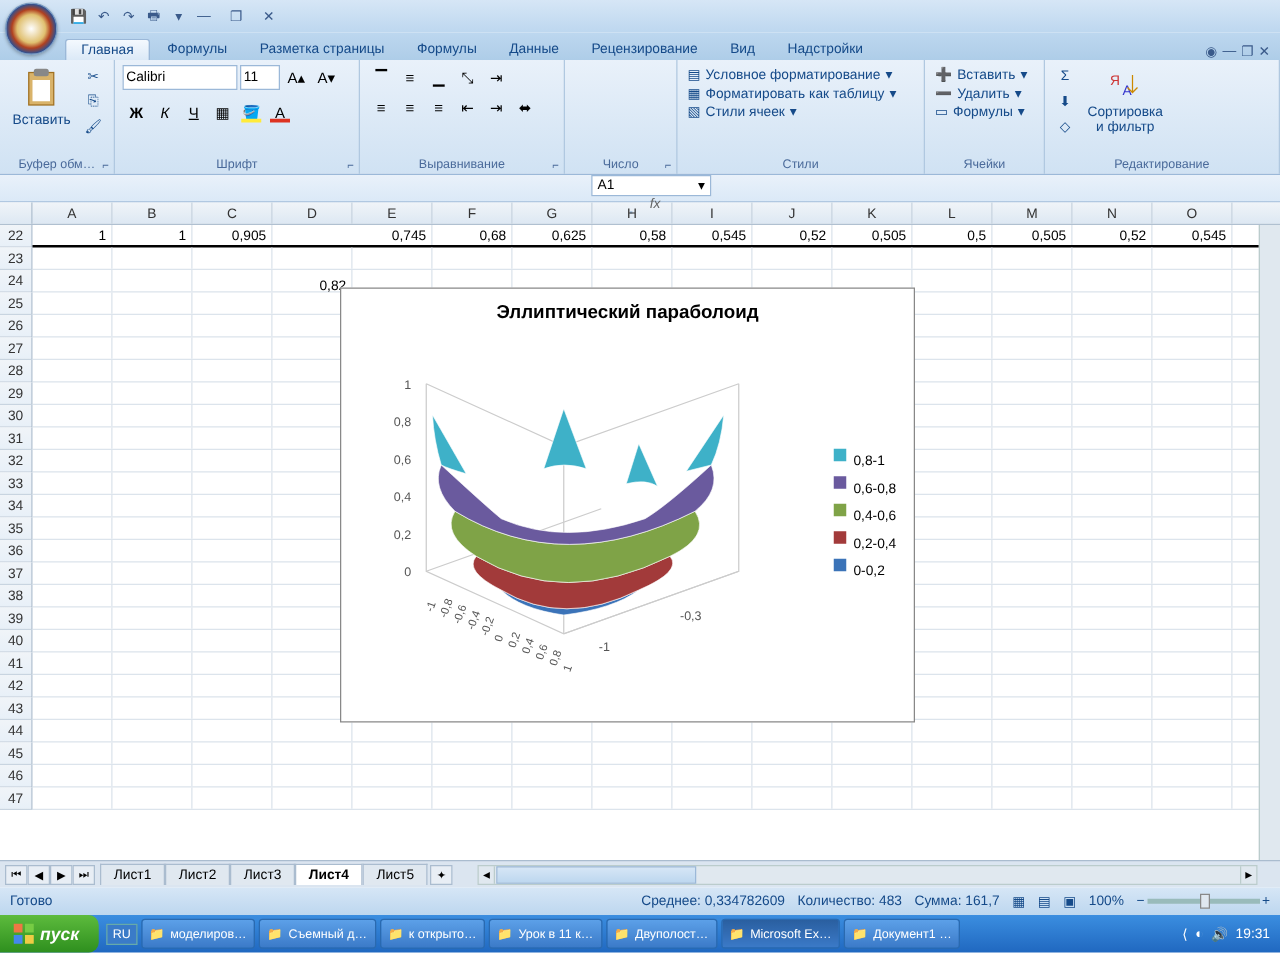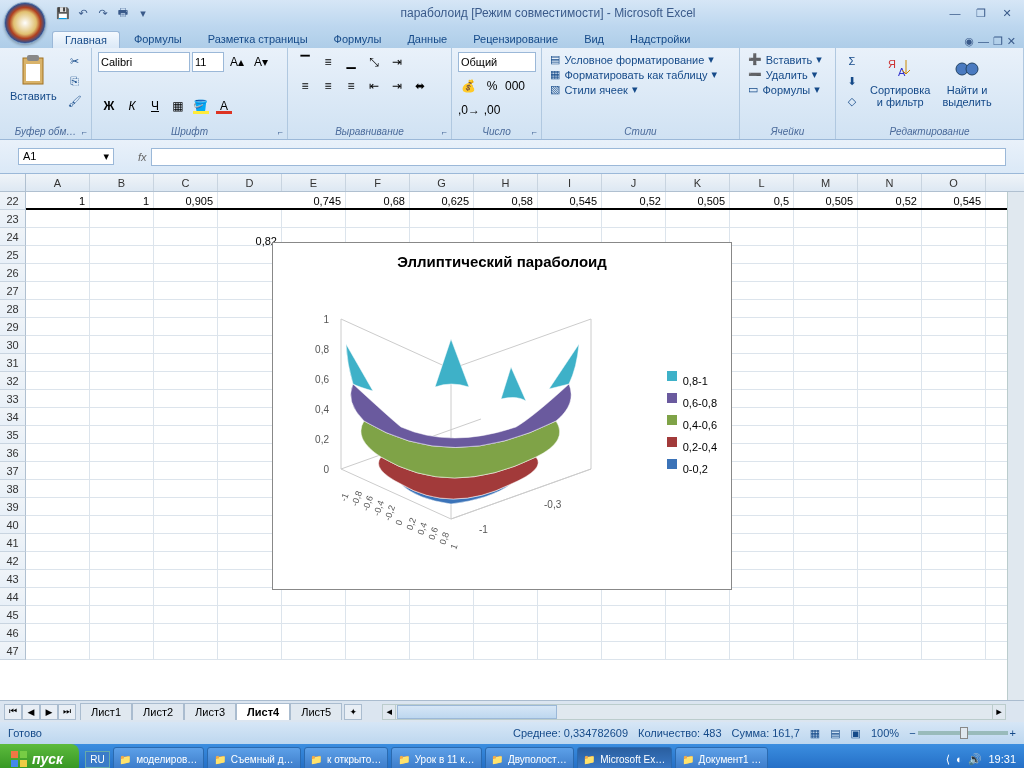--- a/index.html
+++ b/index.html
@@ -10,34 +10,34 @@
 .qat-btn { width: 18px; height: 18px; display: flex; align-items: center; justify-content: center; color: #3a5a8a; }
 .title-text { flex: 1; text-align: center; color: #3a5a8a; font-size: 12px; }
 .win-controls { display: flex; gap: 4px; margin-right: 6px; }
 .win-btn { width: 22px; height: 16px; display: flex; align-items: center; justify-content: center; color: #3a5a8a; }
 .tabs-row { height: 22px; background: linear-gradient(#bdd7ef,#aecde8); display: flex; align-items: flex-end; padding-left: 52px; gap: 2px;}
 .tab { padding: 2px 12px; color: #154a89; font-size: 11px; cursor: pointer; }
 .tab.active { background: linear-gradient(#f4f9fe,#dbe9f7); border: 1px solid #9bb8d8; border-bottom: none; border-radius: 3px 3px 0 0; }
 .help-btn { margin-left: auto; margin-right: 8px; display: flex; gap: 4px; color: #3a5a8a; }
 .ribbon { height: 92px; background: linear-gradient(#e9f1fa,#d0e2f3); border-bottom: 1px solid #9bb8d8; display: flex; }
 .group { border-right: 1px solid #b0c8e0; padding: 2px 6px; display: flex; flex-direction: column; position: relative; }
-.group-label { position: absolute; bottom: 2px; left: 0; right: 0; text-align: center; font-size: 10px; color: #4a6a9a; font-style: italic; }
+.group-label { position: absolute; bottom: 2px; left: 0; right: 0; text-align: center; font-size: 10px; color: #4a6a9a; }
 .group-arrow { position: absolute; bottom: 2px; right: 4px; font-size: 9px; color: #4a6a9a; }
 .group-content { flex: 1; display: flex; align-items: flex-start; gap: 4px; padding-top: 2px;}
 .big-btn { display: flex; flex-direction: column; align-items: center; gap: 2px; padding: 2px 4px; color: #154a89; }
 .btn-label { font-size: 11px; color: #154a89; text-align: center; line-height: 1.1; }
 .small-btns { display: flex; flex-direction: column; gap: 2px; }
 .sb { width: 20px; height: 18px; display: flex; align-items: center; justify-content: center; font-size: 11px; color: #154a89; border: 1px solid transparent; }
-.font-row { display: flex; gap: 2px; align-items: center; margin-bottom: 20px;}
+.font-row { display: flex; gap: 2px; align-items: center; margin-bottom: 4px;}
 .font-sel { background: #fff; border: 1px solid #9bb8d8; font-size: 11px; padding: 1px 2px; height: 20px;}
 .icon-row { display: flex; gap: 1px; }
 .isb { width: 22px; height: 20px; display: flex; align-items: center; justify-content: center; font-size: 12px; border: 1px solid transparent; }
 .stack { display: flex; flex-direction: column; gap: 0; }
 .mitem { display: flex; align-items: center; gap: 4px; padding: 1px 2px; color: #154a89; font-size: 11px;}
-.namebox-row { height: 34px; background: linear-gradient(#e9f1fa,#dbe9f7); border-bottom: 1px solid #9bb8d8; display: flex; align-items: center; }
+.namebox-row { height: 22px; background: linear-gradient(#e9f1fa,#dbe9f7); border-bottom: 1px solid #9bb8d8; display: flex; align-items: center; flex-direction: column; }
 .namebox { width: 96px; background: #fff; border: 1px solid #9bb8d8; margin-left: 18px; padding: 1px 4px; font-size: 11px; display: flex; justify-content: space-between; }
 .fx-box { margin-left: 24px; display: flex; align-items: center; gap: 4px; font-style: italic; color: #666;}
 .formula-bar { flex: 1; background: #fff; border: 1px solid #9bb8d8; margin: 0 18px 0 4px; height: 18px;}
 .col-headers { height: 18px; background: linear-gradient(#f0f4f8,#dde8f3); display: flex; border-bottom: 1px solid #b0c0d0;}
 .rownum-corner { width: 26px; background: linear-gradient(#f0f4f8,#dde8f3); border-right: 1px solid #b0c0d0;}
 .col-h { border-right: 1px solid #c8d4e0; text-align: center; font-size: 11px; color: #333; line-height: 18px;}
 .sheet { position: relative; background: #fff; height: 508px; overflow: hidden;}
 .rows { position: absolute; left: 0; top: 0; width: 26px; }
 .rowh { height: 18px; border-bottom: 1px solid #c8d4e0; border-right: 1px solid #b0c0d0; text-align: center; font-size: 11px; color: #333; background: linear-gradient(#f0f4f8,#e8f0f8); line-height: 18px;}
 .cells { position: absolute; left: 26px; top: 0; right: 0; }
@@ -76,21 +76,20 @@
 
 <div class="title-bar">
   <div class="office-btn"></div>
   <div class="qat">
     <div class="qat-btn">💾</div>
     <div class="qat-btn">↶</div>
     <div class="qat-btn">↷</div>
     <div class="qat-btn">🖶</div>
     <div class="qat-btn">▾</div>
   </div>
-  <div class="title-text">параболоид  [Режим совместимости] - Microsoft Excel</div>
   <div class="win-controls">
     <div class="win-btn">—</div>
     <div class="win-btn">❐</div>
     <div class="win-btn">✕</div>
   </div>
 </div>
 
 <div class="tabs-row">
   <div id="tabs-holder" style="display:flex;gap:2px;">
       <div class="tab active">Главная</div>
@@ -165,32 +164,20 @@
         <div class="isb">≡</div>
         <div class="isb">⇤</div>
         <div class="isb">⇥</div>
         <div class="isb">⬌</div>
       </div>
     </div>
     <div class="group-label">Выравнивание</div>
     <div class="group-arrow">⌐</div>
   </div>
   <div class="group" style="width:90px">
-    <div class="group-content" style="flex-direction:column;align-items:stretch;">
-      <input class="font-sel" style="width: 78px;" value="Общий">
-      <div class="icon-row">
-        <div class="isb">💰</div>
-        <div class="isb">%</div>
-        <div class="isb">000</div>
-      </div>
-      <div class="icon-row">
-        <div class="isb">,0→</div>
-        <div class="isb">,00</div>
-      </div>
-    </div>
     <div class="group-label">Число</div>
     <div class="group-arrow">⌐</div>
   </div>
   <div class="group" style="width:198px">
     <div class="stack" style="padding-top:2px">
       <div class="mitem"><span>▤</span><span>Условное форматирование</span> ▾</div>
       <div class="mitem"><span>▦</span><span>Форматировать как таблицу</span> ▾</div>
       <div class="mitem"><span>▧</span><span>Стили ячеек</span> ▾</div>
     </div>
     <div class="group-label">Стили</div>
@@ -211,28 +198,20 @@
         <div class="sb">◇</div>
       </div>
       <div class="big-btn">
         <svg width="28" height="28">
             <text x="2" y="14" font-size="11" fill="#c33">Я</text>
             <text x="12" y="22" font-size="11" fill="#33c">А</text>
             <path d="M20 6 L20 20 M16 16 L20 20 L24 16" stroke="#c80" fill="none"></path>
           </svg>
         <span class="btn-label" style="white-space:pre">Сортировка
 и фильтр</span>
-      </div>
-      <div class="big-btn">
-        <svg width="28" height="28">
-            <circle cx="9" cy="15" r="6" fill="#4a7ac0" stroke="#246"></circle>
-            <circle cx="19" cy="15" r="6" fill="#4a7ac0" stroke="#246"></circle>
-          </svg>
-        <span class="btn-label" style="white-space:pre">Найти и
-выделить</span>
       </div>
     </div>
     <div class="group-label">Редактирование</div>
   </div>
 </div>
 
 <div class="namebox-row">
   <div class="namebox">
       <span>A1</span>
       <span>▾</span>

